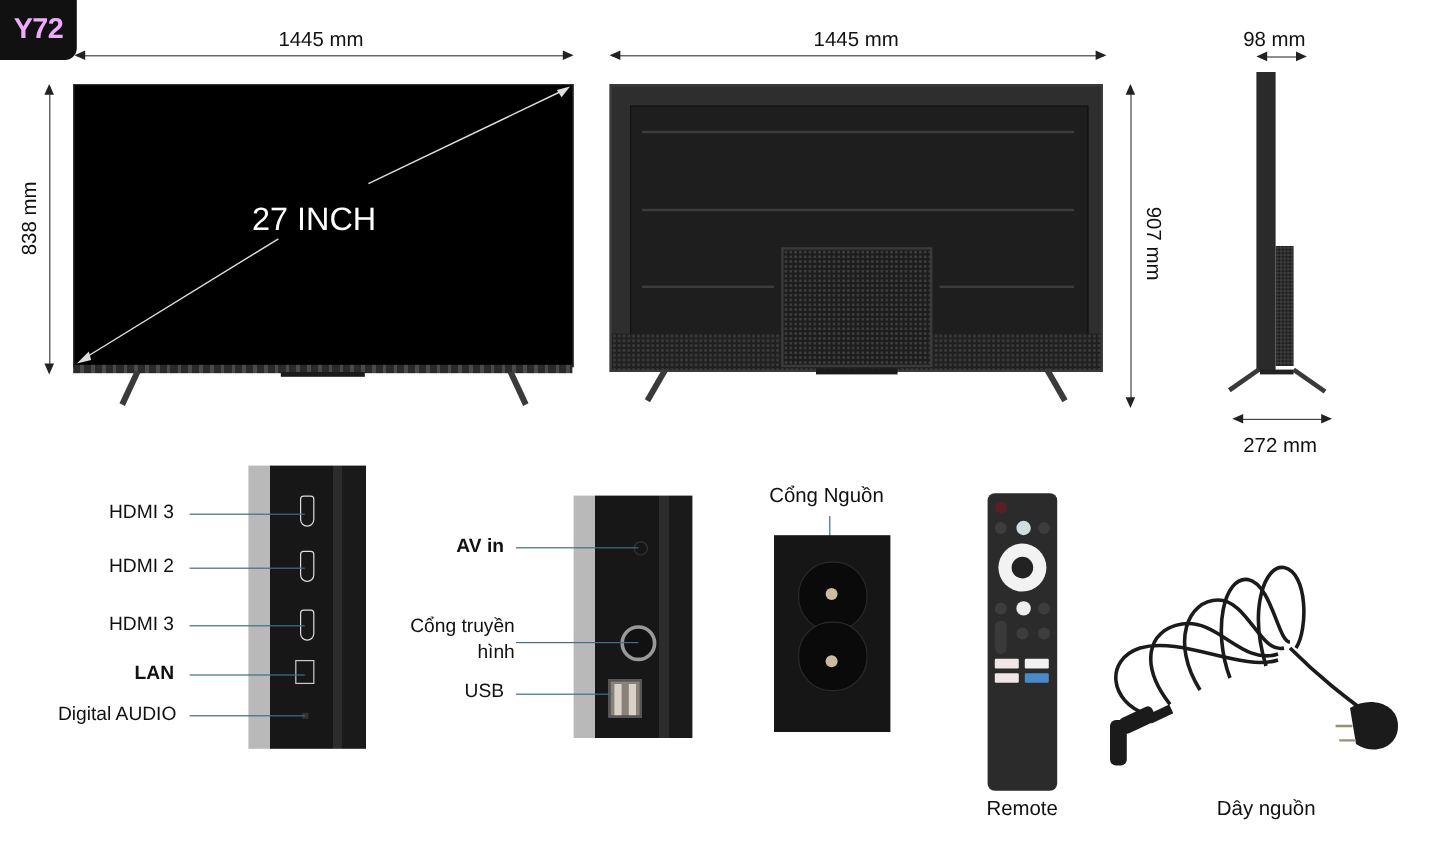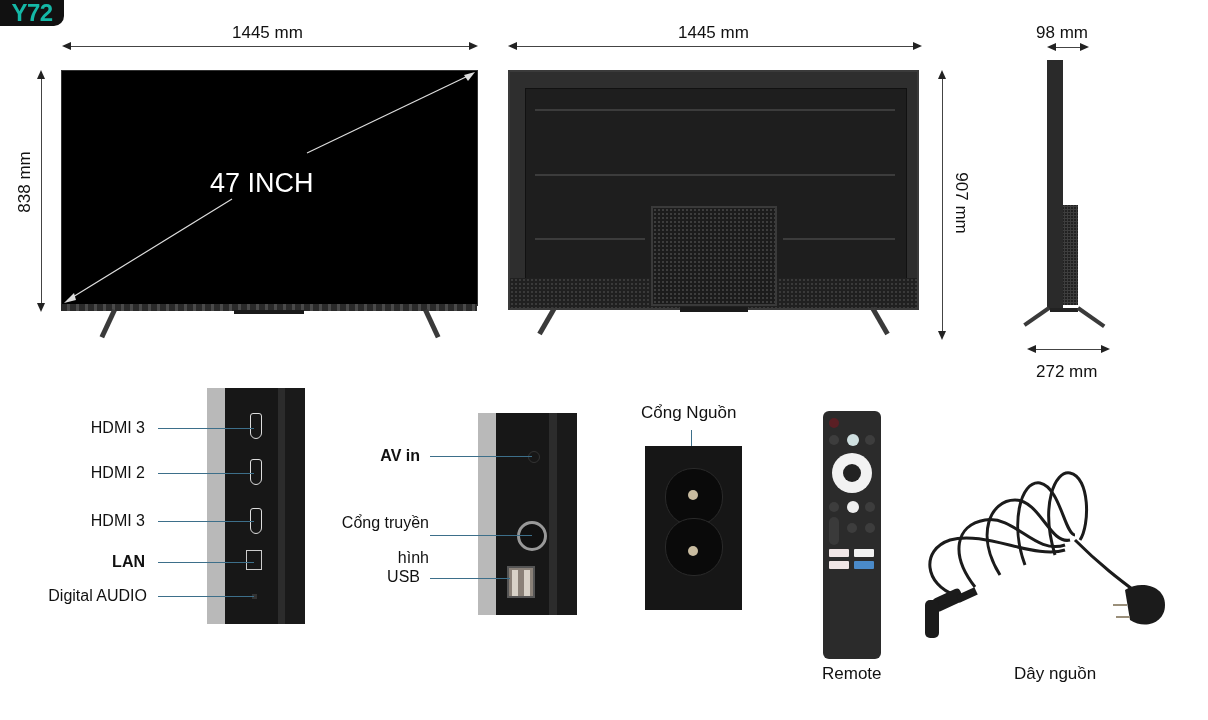--- a/index.html
+++ b/index.html
@@ -1,19 +1,19 @@
 <!DOCTYPE html>
 <html><head>
 <meta charset="utf-8">
 <style>
   html, body { margin: 0; padding: 0; background: #ffffff; }
   body { width: 1208px; height: 720px; position: relative; overflow: hidden;
          font-family: "Liberation Sans", "DejaVu Sans", sans-serif; color: #1a1a1a; }
   .abs { position: absolute; }
-  .badge { left: 0; top: 0; width: 64px; height: 26px; background: #111; color: #14b8a6;
+  .badge { left: 0; top: 0; width: 64px; height: 50px; background: #111; color: #f0abfc;
            border-bottom-right-radius: 10px; font-weight: bold; font-size: 24px;
            display: flex; align-items: center; justify-content: center; letter-spacing: -0.5px; }
   .dim-text { font-size: 17px; color: #111; white-space: nowrap; }
   .hline { height: 1px; background: #444; }
   .vline { width: 1px; background: #444; }
   .arrow-l, .arrow-r, .arrow-u, .arrow-d { position: absolute; width: 0; height: 0; }
   .arrow-l { border-top: 4px solid transparent; border-bottom: 4px solid transparent; border-right: 9px solid #222; }
   .arrow-r { border-top: 4px solid transparent; border-bottom: 4px solid transparent; border-left: 9px solid #222; }
   .arrow-u { border-left: 4px solid transparent; border-right: 4px solid transparent; border-bottom: 9px solid #222; }
   .arrow-d { border-left: 4px solid transparent; border-right: 4px solid transparent; border-top: 9px solid #222; }
@@ -76,21 +76,21 @@
   <div class="arrow-d" style="left:37px; top:303px;"></div>
 
   <div class="abs tv-front">
     <svg width="415" height="234" style="position:absolute;left:0;top:0;">
       <line x1="6" y1="229" x2="170" y2="128" stroke="#ddd" stroke-width="1.2"></line>
       <line x1="245" y1="82" x2="408" y2="4" stroke="#ddd" stroke-width="1.2"></line>
       <polygon points="2,232 12,222 14,229" fill="#ddd"></polygon>
       <polygon points="413,1 402,4 406,10" fill="#ddd"></polygon>
     </svg>
   </div>
-  <div class="abs tv-front-label">47 INCH</div>
+  <div class="abs tv-front-label">27 INCH</div>
   <div class="abs tv-front-bar"></div>
   <div class="abs" style="left:234px; top:310px; width:70px; height:4px; background:#1a1a1a;"></div>
   <div class="abs leg" style="left:112px; top:310px; transform:rotate(25deg);"></div>
   <div class="abs leg" style="left:423px; top:310px; transform:rotate(-25deg);"></div>
 </div>
 
 <div>
   <div class="abs dim-text" style="left:678px; top:23px;">1445 mm</div>
   <div class="abs hline" style="left:510px; top:46px; width:410px;"></div>
   <div class="arrow-l" style="left:508px; top:42px;"></div>
@@ -165,21 +165,21 @@
   <div class="abs usb" style="left:507px; top:566px;">
     <div class="abs usb-slot" style="left:3px;"></div>
     <div class="abs usb-slot" style="left:15px;"></div>
   </div>
 
   <div class="abs port-label" style="right:788px; top:447px;font-weight:bold;">AV in</div>
   <div class="abs leader" style="left:430px; top:456px; width:102px;"></div>
 
   <div class="abs port-label" style="left:333px; top:514px; width:96px; text-align:right;">
     <div>Cổng truyền</div>
-    <div style="margin-top:17px;">hình</div>
+    <div style="margin-top:3px;">hình</div>
   </div>
   <div class="abs leader" style="left:430px; top:535px; width:102px;"></div>
 
   <div class="abs port-label" style="right:788px; top:568px;">USB</div>
   <div class="abs leader" style="left:430px; top:578px; width:80px;"></div>
 </div>
 
 <div>
   <div class="abs caption" style="left:641px; top:403px;">Cổng Nguồn</div>
   <div class="abs" style="left:691px; top:430px; width:1px; height:40px; background:#3d6f8a;"></div>

